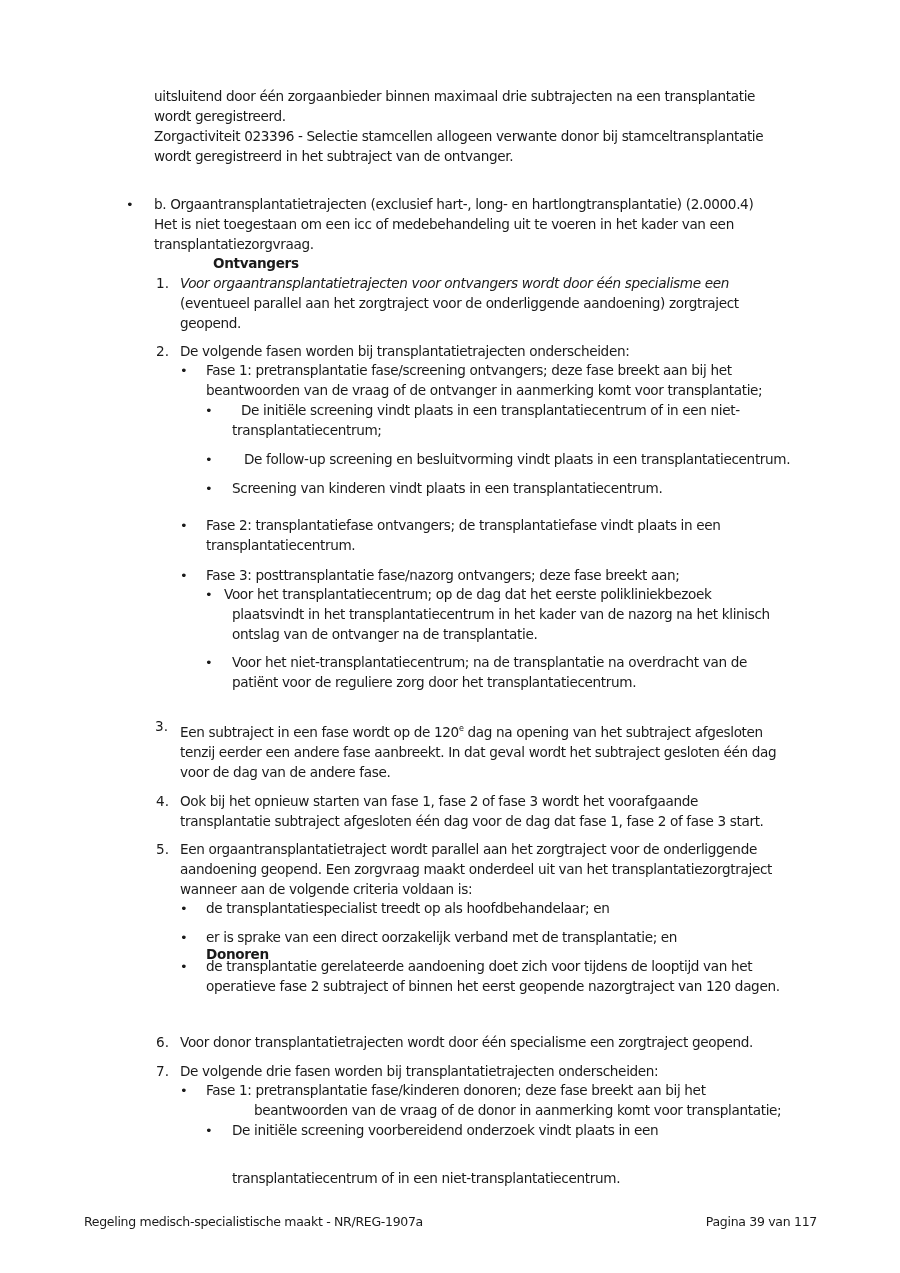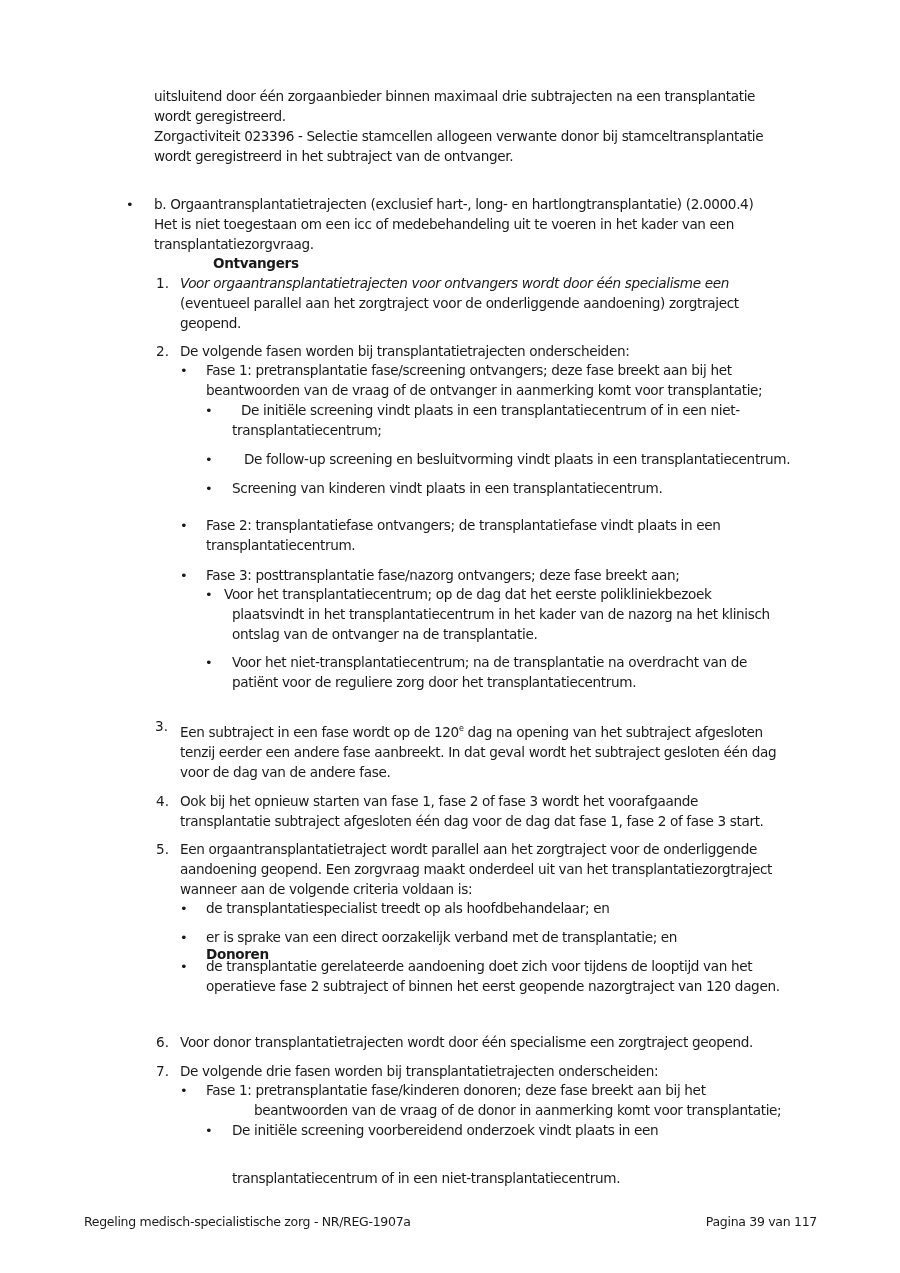--- a/index.html
+++ b/index.html
@@ -119,17 +119,17 @@
     <div class="bullet" style="left:180px;top:1081px;">•</div>
     <div class="ln" style="left:206px;top:1080px;">Fase 1: pretransplantatie fase/kinderen donoren; deze fase breekt aan bij het</div>
     <div class="ln" style="left:206px;top:1100px;margin-left:48px;">beantwoorden van de vraag of de donor in aanmerking komt voor transplantatie;</div>
 
     <div class="bullet" style="left:205px;top:1121px;">•</div>
     <div class="ln" style="left:232px;top:1120px;">De initiële screening voorbereidend onderzoek vindt plaats in een</div>
     <div class="ln" style="left:232px;top:1140px;margin-top:28px;">transplantatiecentrum of in een niet-transplantatiecentrum.</div>
   </div>
 
   <div>
-    <div class="footer" style="left:84px;top:1213px;">Regeling medisch-specialistische zorg - NR/REG-1907a</div>
+    <div class="footer" style="left:84px;top:1213px;">Regeling medisch-specialistische maakt - NR/REG-1907a</div>
     <div class="footer" style="right:83px;top:1213px;">Pagina 39 van 117</div>
   </div>
 
 </div>
 
 </body></html>

